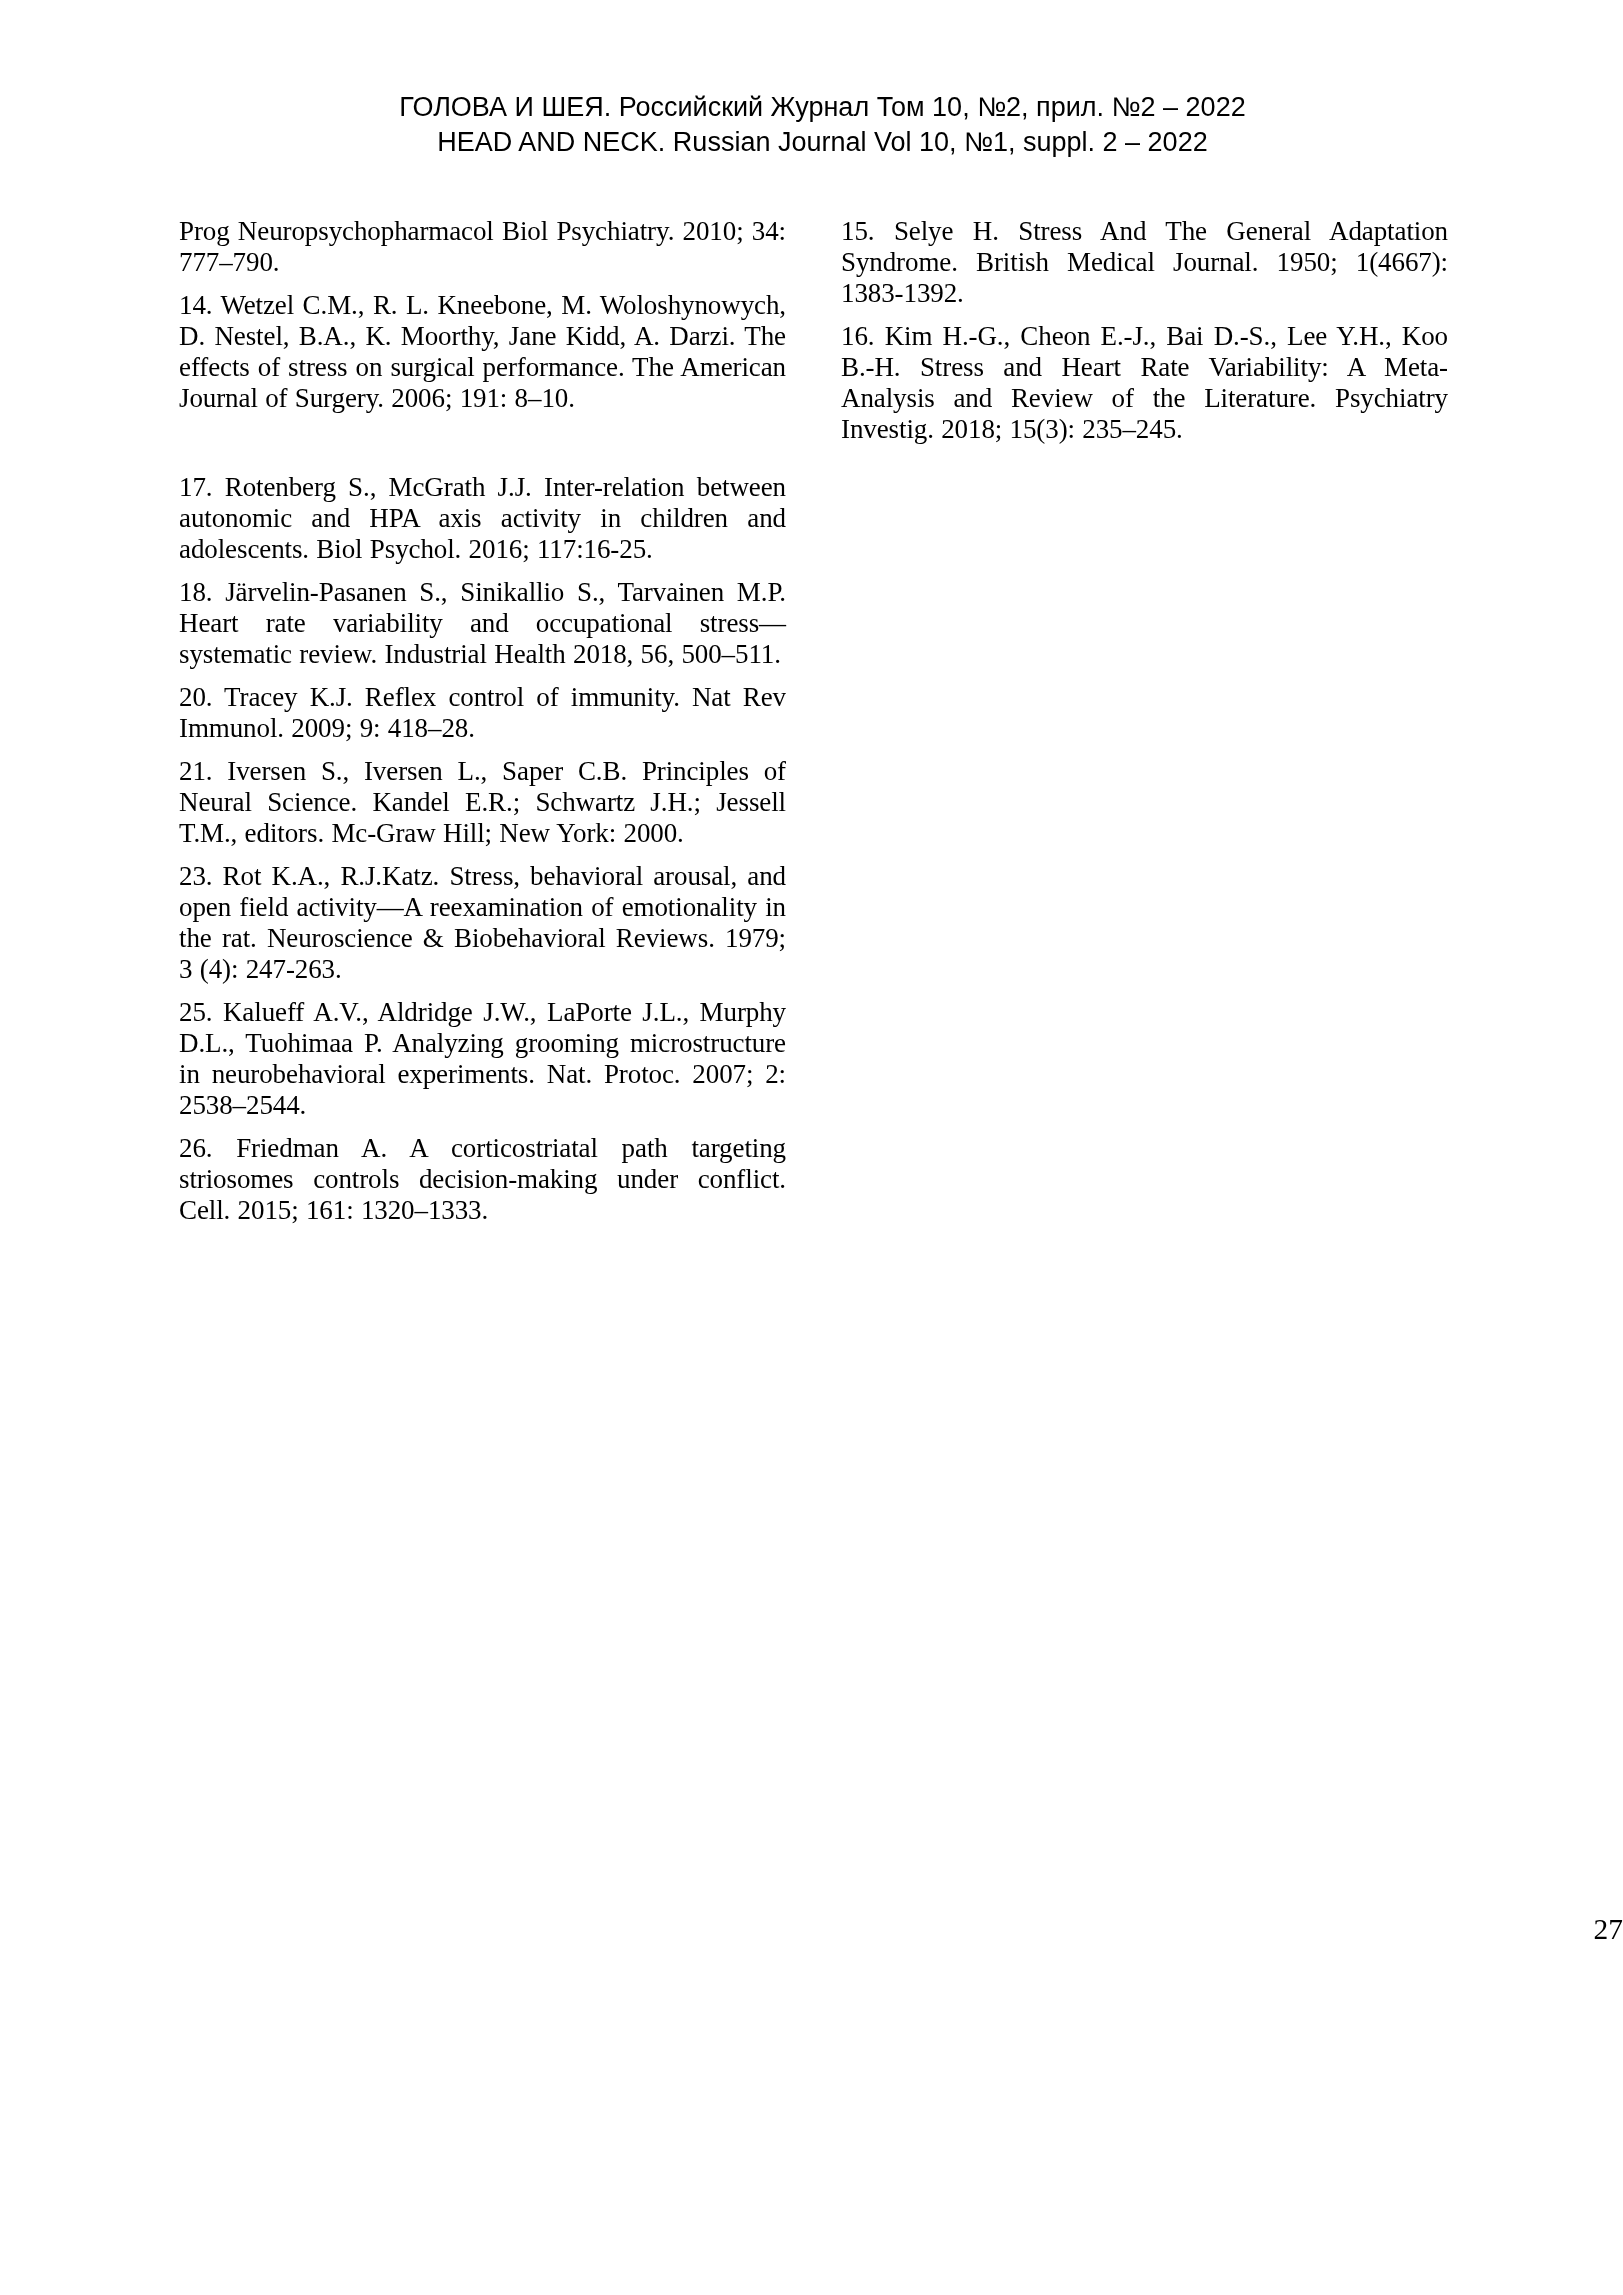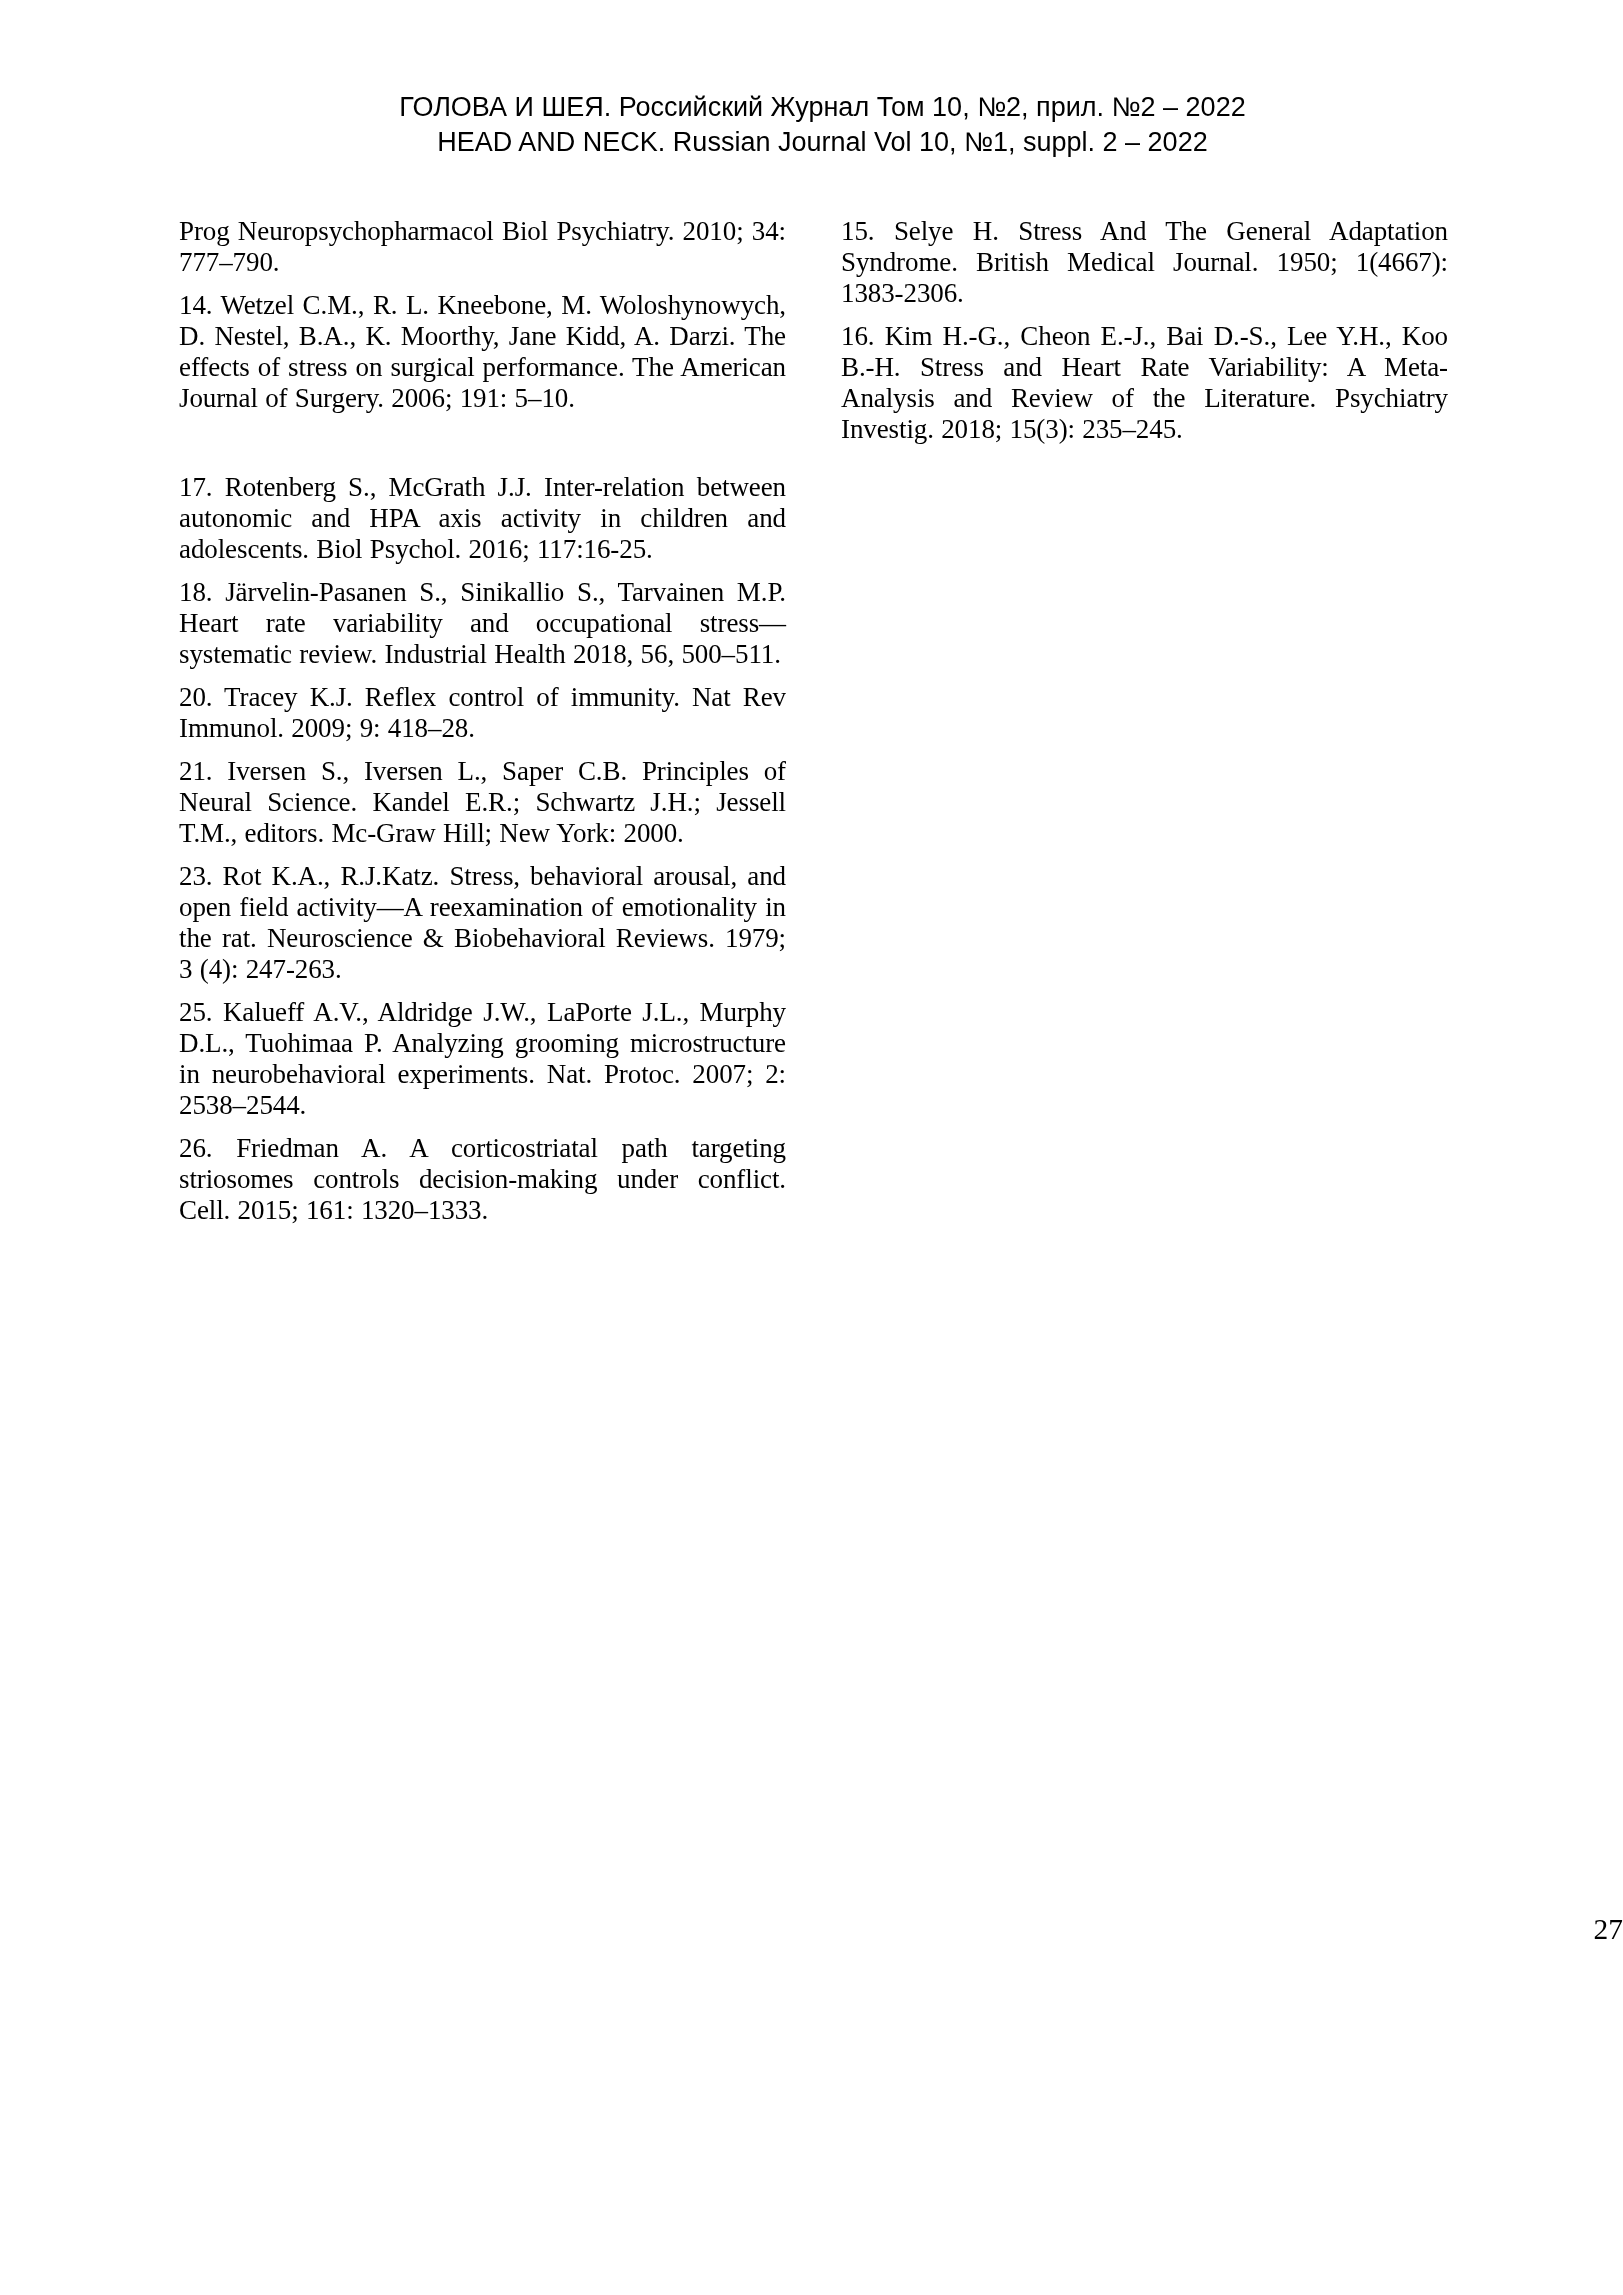--- a/index.html
+++ b/index.html
@@ -68,33 +68,33 @@
 
   <header class="header">
     <div>ГОЛОВА И ШЕЯ. Российский Журнал Том 10, №2, прил. №2 – 2022</div>
     <div>HEAD AND NECK. Russian Journal Vol 10, №1, suppl. 2 – 2022</div>
   </header>
 
   <main class="columns">
 
     <div class="col">
       <p class="ref">Prog Neuropsychopharmacol Biol Psychiatry. 2010; 34: 777–790.</p>
-      <p class="ref">14. Wetzel C.M., R. L. Kneebone, M. Woloshynowych, D. Nestel, B.A., K. Moorthy, Jane Kidd, A. Darzi. The effects of stress on surgical performance. The American Journal of Surgery. 2006; 191: 5–10.</p>
+      <p class="ref">14. Wetzel C.M., R. L. Kneebone, M. Woloshynowych, D. Nestel, B.A., K. Moorthy, Jane Kidd, A. Darzi. The effects of stress on surgical performance. The American Journal of Surgery. 2006; 191: 8–10.</p>
       <div class="para-break"></div>
       <p class="ref">17. Rotenberg S., McGrath J.J. Inter-relation between autonomic and HPA axis activity in children and adolescents. Biol Psychol. 2016; 117:16-25.</p>
       <p class="ref">18. Järvelin-Pasanen S., Sinikallio S., Tarvainen M.P. Heart rate variability and occupational stress—systematic review. Industrial Health 2018, 56, 500–511.</p>
       <p class="ref">20. Tracey K.J. Reflex control of immunity. Nat Rev Immunol. 2009; 9: 418–28.</p>
       <p class="ref">21. Iversen S., Iversen L., Saper C.B. Principles of Neural Science. Kandel E.R.; Schwartz J.H.; Jessell T.M., editors. Mc-Graw Hill; New York: 2000.</p>
       <p class="ref">23. Rot K.A., R.J.Katz. Stress, behavioral arousal, and open field activity—A reexamination of emotionality in the rat. Neuroscience &amp; Biobehavioral Reviews. 1979; 3 (4): 247-263.</p>
       <p class="ref">25. Kalueff A.V., Aldridge J.W., LaPorte J.L., Murphy D.L., Tuohimaa P. Analyzing grooming microstructure in neurobehavioral experiments. Nat. Protoc. 2007; 2: 2538–2544.</p>
       <p class="ref">26. Friedman A. A corticostriatal path targeting striosomes controls decision-making under conflict. Cell. 2015; 161: 1320–1333.</p>
     </div>
 
     <div class="col">
-      <p class="ref">15. Selye H. Stress And The General Adaptation Syndrome. British Medical Journal. 1950; 1(4667): 1383-2306.</p>
+      <p class="ref">15. Selye H. Stress And The General Adaptation Syndrome. British Medical Journal. 1950; 1(4667): 1383-1392.</p>
       <p class="ref">16. Kim H.-G., Cheon E.-J., Bai D.-S., Lee Y.H., Koo B.-H. Stress and Heart Rate Variability: A Meta-Analysis and Review of the Literature. Psychiatry Investig. 2018; 15(3): 235–245.</p>
     </div>
 
   </main>
 
   <div class="page-number">27</div>
 
 </div>
 
 

